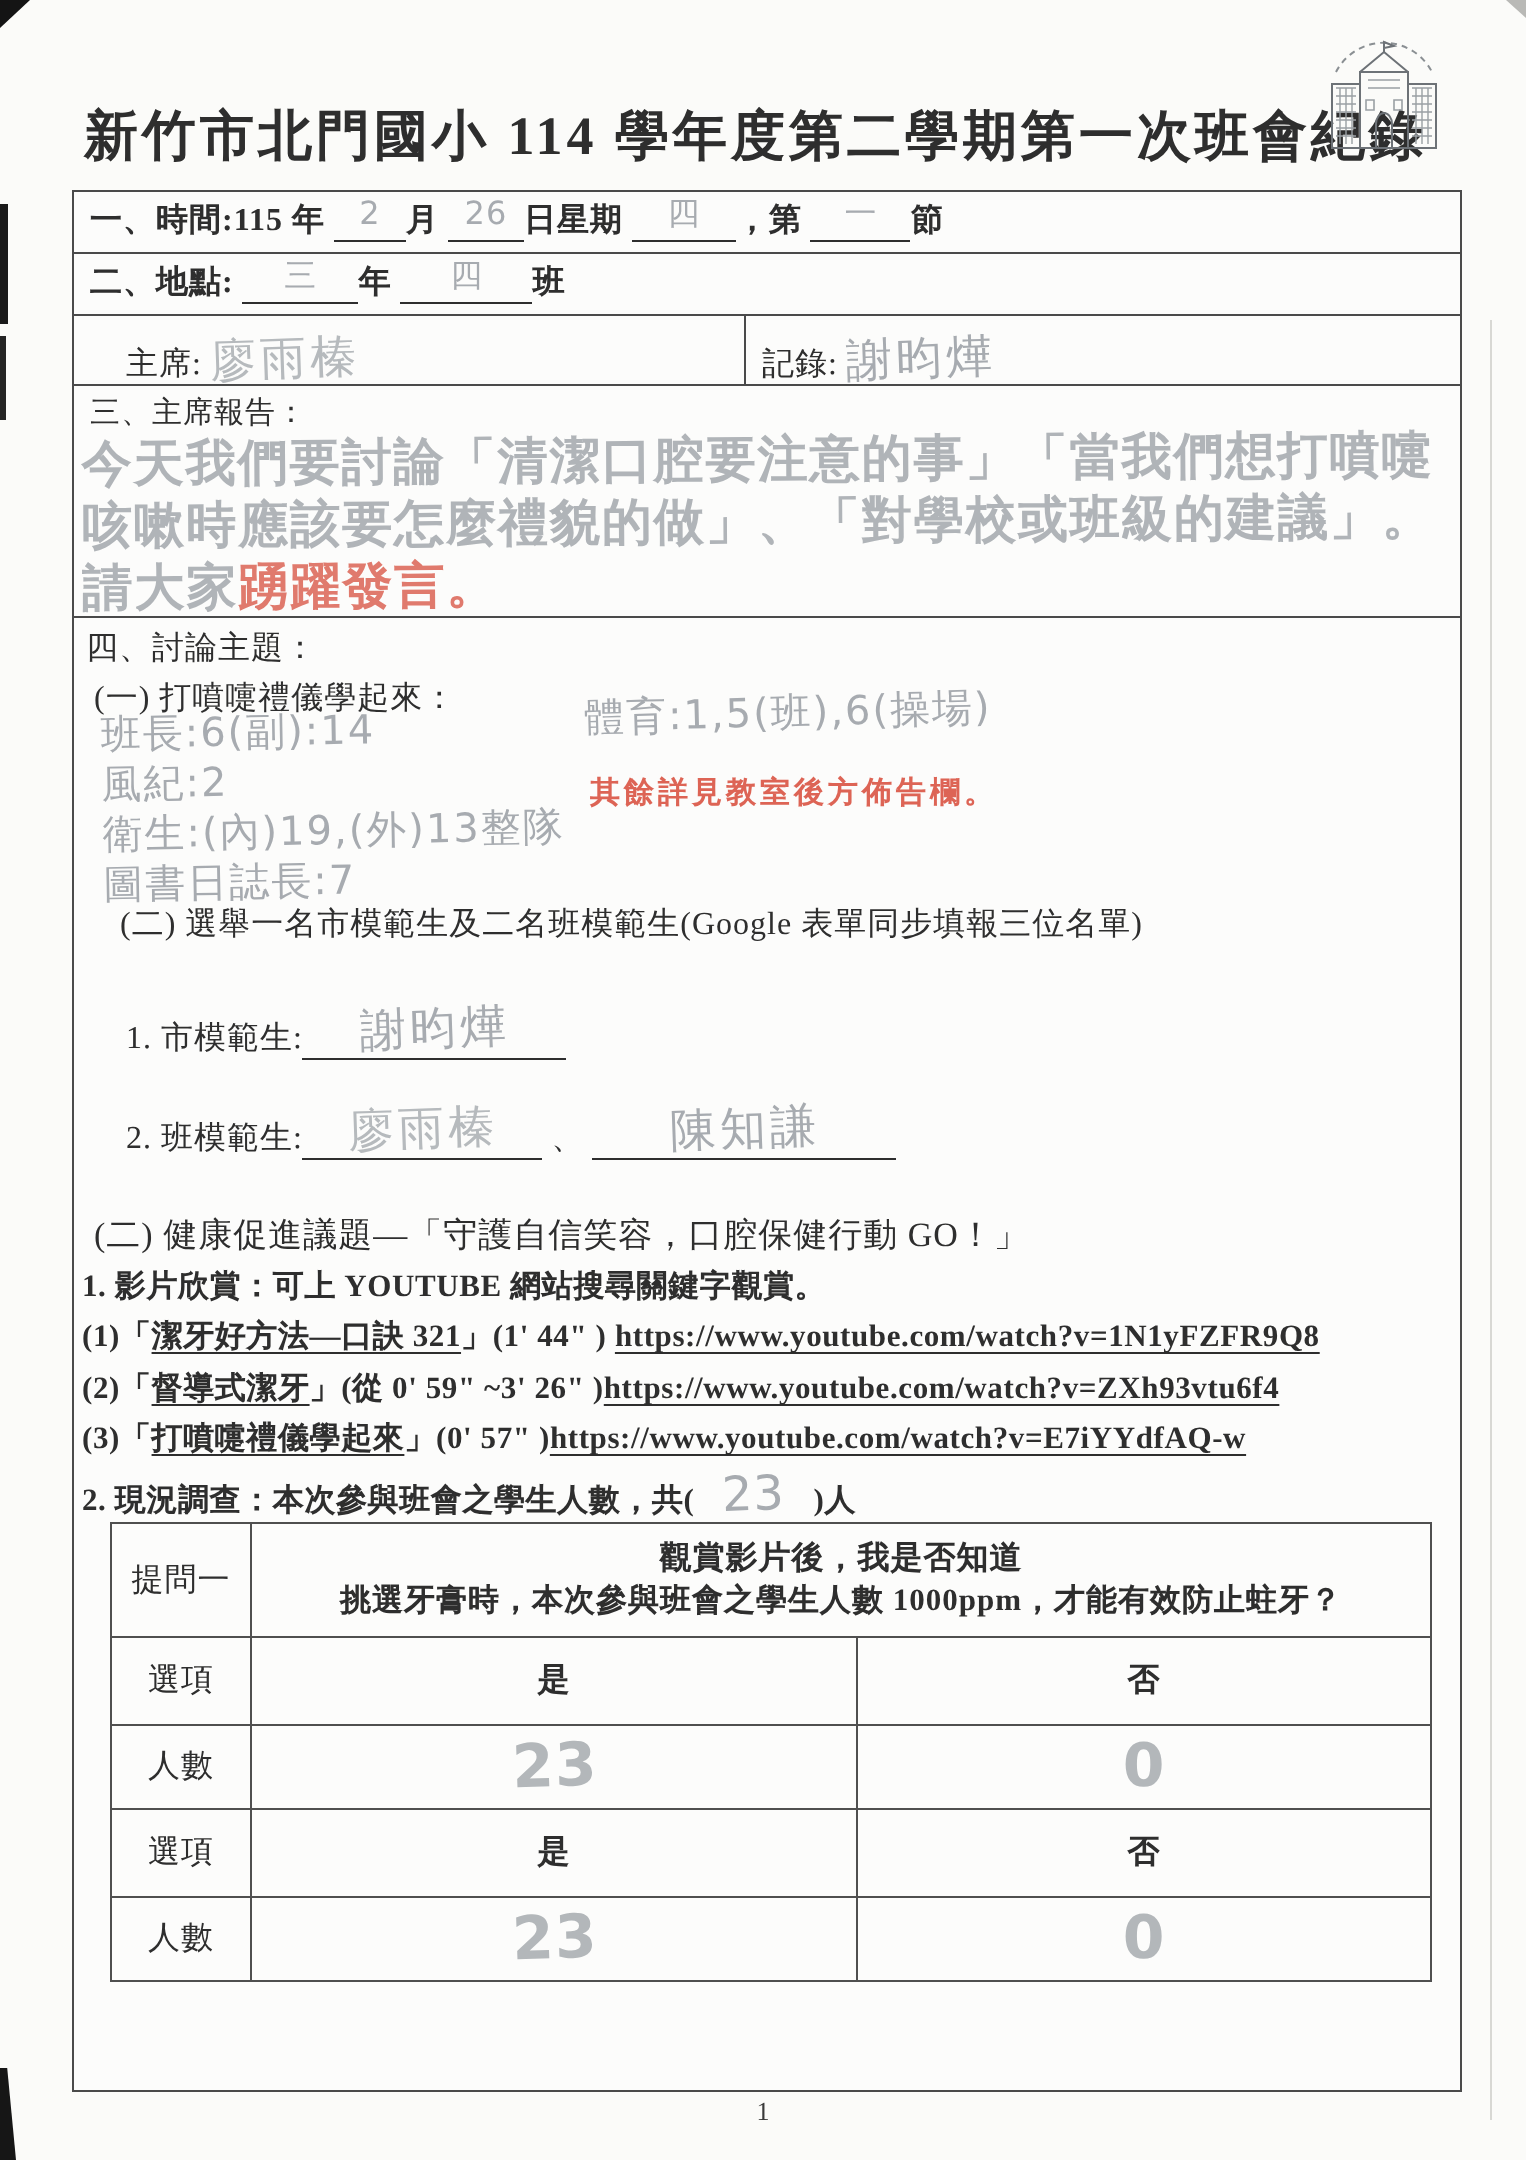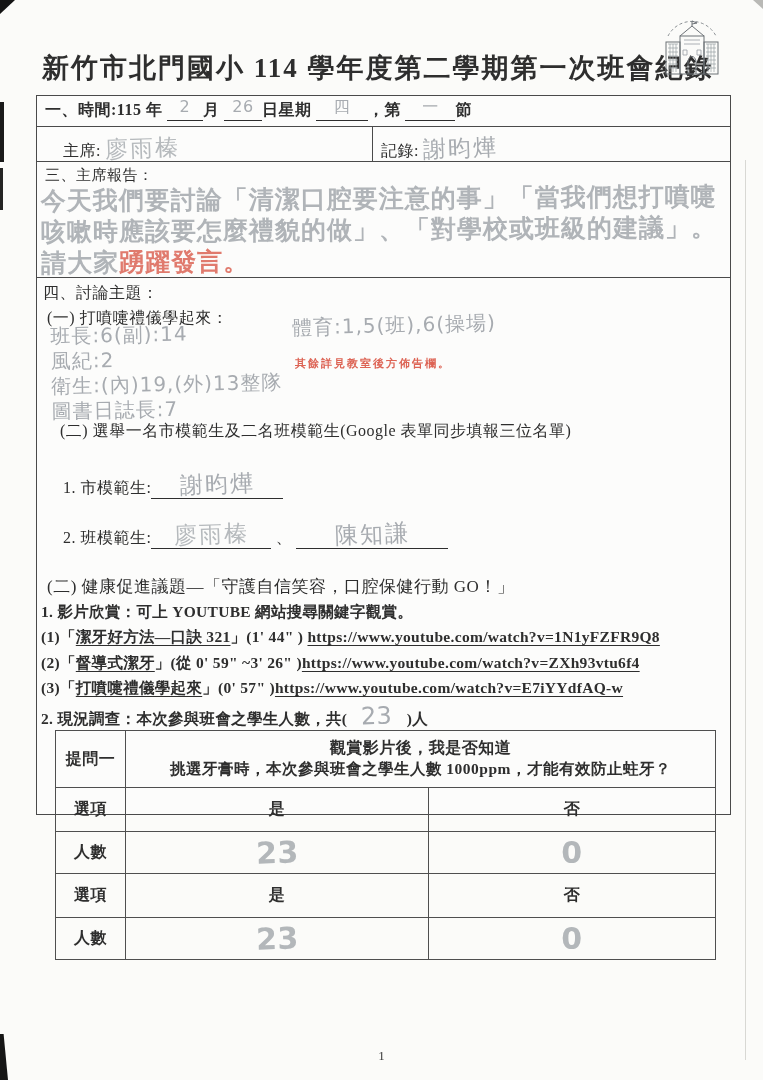--- a/index.html
+++ b/index.html
@@ -21,21 +21,21 @@
   .corner-bl { position:absolute; left:0; bottom:0; width:8px; height:46px; background:#161616;
     clip-path:polygon(0 0,45% 0,100% 100%,0 100%); }
   .paper-edge { position:absolute; top:160px; bottom:20px; left:745px; width:1px; background:#d8d8d4; }
 
   
   .title { position:absolute; top:50px; left:42px; font-size:27px; font-weight:600;
     letter-spacing:2px; white-space:nowrap; }
   .logo { position:absolute; top:12px; right:38px; width:66px; height:70px; }
 
   
-  .form { position:absolute; left:36px; top:95px; width:695px; height:720px;
+  .form { position:absolute; left:36px; top:95px; width:695px; height:951px;
     border:1.6px solid #4a4a4a; box-sizing:border-box; background:rgba(255,255,255,0.35); }
   .row { box-sizing:border-box; border-bottom:1.4px solid #4a4a4a; font-size:16px;
     font-weight:600; padding:4px 8px 0 8px; letter-spacing:0.5px; }
   .row-time { height:31px; }
   .row-place { height:31px; }
   .row-roles { height:35px; display:flex; padding:0; }
   .cell-chair { width:336px; border-right:1.4px solid #4a4a4a; box-sizing:border-box;
     padding:6px 6px 0 26px; }
   .cell-rec { flex:1; padding:6px 6px 0 8px; }
   .row-report { height:116px; position:relative; font-size:15px; }
@@ -64,21 +64,21 @@
   .cadre div { white-space:nowrap; }
 
   .name-pencil { font-size:23px; letter-spacing:2px; }
 
   table.survey { position:absolute; left:18px; top:452px; width:660px;
     border-collapse:collapse; table-layout:fixed; }
   table.survey td { border:1.3px solid #4f4f4f; text-align:center; font-size:16px;
     padding:0; vertical-align:middle; }
   .q-line1 { font-weight:700; font-size:16px;text-align:center; }
   .q-line2 { font-weight:700; font-size:15.5px; }
-  .lbl { font-weight:700; }
+  .lbl { font-weight:400; }
   .count-num { font-size:30px; color:#b3b7ba; font-family:"DejaVu Sans",sans-serif; }
 
   .page-num { position:absolute; top:1048px; left:0; right:0; text-align:center;
     font-size:13px; color:#3a3a3a; }
 </style>
 </head>
 <body>
 
 <div class="page">
 
@@ -109,20 +109,25 @@
   <div class="form">
 
     <div class="row row-time">
       <span>一、時間:115 年</span>
       <span class="blank" style="width:36px"><span class="pencil">2</span></span><span>月</span>
       <span class="blank" style="width:38px"><span class="pencil">26</span></span><span>日星期</span>
       <span class="blank" style="width:52px"><span class="pencil">四</span></span><span>，第</span>
       <span class="blank" style="width:50px"><span class="pencil">一</span></span><span>節</span>
     </div>
 
+    <div class="row row-place">
+      <span>二、地點:</span>
+      <span class="blank" style="width:58px"><span class="pencil">三</span></span><span>年</span>
+      <span class="blank" style="width:66px"><span class="pencil">四</span></span><span>班</span>
+    </div>
 
     <div class="row row-roles">
       <div class="cell-chair">
         <span class="h-label">主席:</span>
         <span class="pencil pencil-light name-pencil rot">廖雨榛</span>
       </div>
       <div class="cell-rec">
         <span class="h-label">記錄:</span>
         <span class="pencil name-pencil rot">謝昀燁</span>
       </div>
@@ -143,21 +148,21 @@
       <div class="abs h-label" style="top:5px; left:6px;">四、討論主題：</div>
 
       <div class="abs h-label" style="top:30px; left:10px;">(一) 打噴嚏禮儀學起來：</div>
       <div class="abs pencil cadre" style="top:44px; left:14px;">
         <div>班長:6(副):14</div>
         <div>風紀:2</div>
         <div>衛生:(內)19,(外)13整隊</div>
         <div>圖書日誌長:7</div>
       </div>
       <div class="abs pencil" style="top:34px; left:255px; font-size:20px; letter-spacing:1px; transform:rotate(-1.5deg);">體育:1,5(班),6(操場)</div>
-      <div class="abs red" style="top:78px; left:258px; font-size:11px; letter-spacing:2px;">其餘詳見教室後方佈告欄。</div>
+      <div class="abs red" style="top:78px; left:258px; font-size:15px; letter-spacing:2px;">其餘詳見教室後方佈告欄。</div>
 
       <div class="abs h-label" style="top:143px; left:23px;">(二) 選舉一名市模範生及二名班模範生(Google 表單同步填報三位名單)</div>
       <div class="abs body-line" style="top:196px; left:26px;">
         <span class="h-label">1. 市模範生:</span><span class="blank" style="width:132px; height:24px;"><span class="pencil name-pencil rot">謝昀燁</span></span>
       </div>
       <div class="abs body-line" style="top:246px; left:26px;">
         <span class="h-label">2. 班模範生:</span><span class="blank" style="width:120px; height:24px;"><span class="pencil pencil-light name-pencil rot">廖雨榛</span></span>
         <span class="h-label">、</span>
         <span class="blank" style="width:152px; height:24px;"><span class="pencil name-pencil rot">陳知謙</span></span>
       </div>

